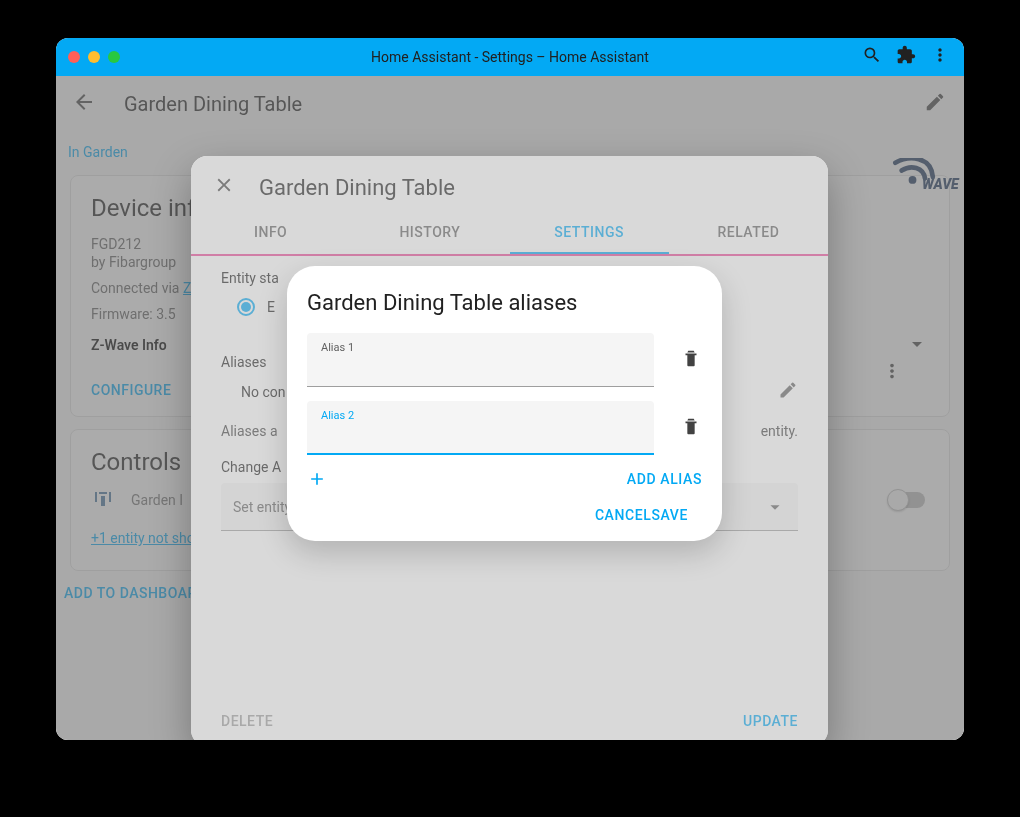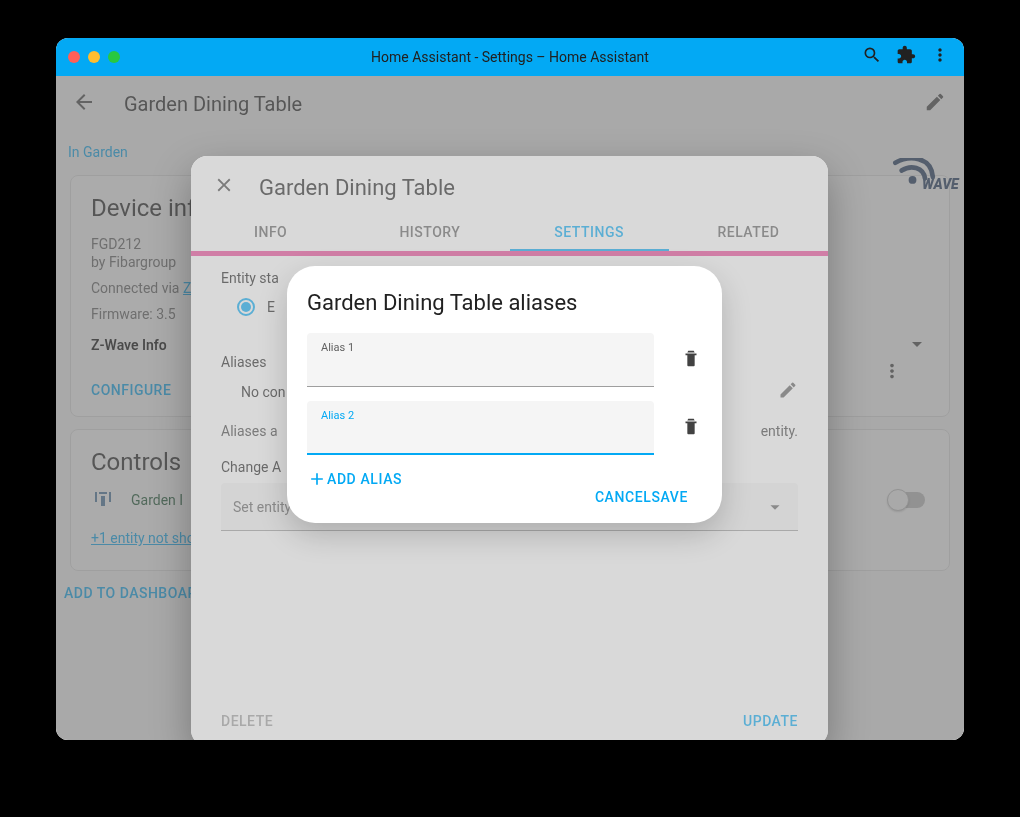--- a/index.html
+++ b/index.html
@@ -31,35 +31,35 @@
     .device-info .link{ color:#03a9f4; text-decoration:underline; }
     .zwave-info-row { display:flex; align-items:center; justify-content:space-between; height:46px; font-size:14px; font-weight:600; }
     .zwave-info-row svg { width:24px; height:24px; fill:#424242; }
     .configure-btn { color:#03a9f4; font-size:14px; font-weight:500; letter-spacing:0.5px; margin-top:14px; cursor:pointer; }
     .more-icon { position:absolute; right:26px; bottom:12px; }
     .more-icon svg { width:22px; height:22px; fill:#424242; }
 
     .controls-card { position:relative; padding-bottom:24px; }
     .controls-row { display:flex; align-items:center; margin-top:12px; gap:16px;}
     .controls-row svg.icon{ width:24px; height:24px; fill:#44739e; }
-    .controls-row span{ font-size:14px; color:#14532d;}
+    .controls-row span{ font-size:14px; color:#737373;}
     .switch { width:36px; height:16px; background:#bdbdbd; border-radius:10px; position:absolute; right:24px; }
     .switch:after{ content:''; width:20px; height:20px; border-radius:50%; background:#fafafa; border:1px solid #bdbdbd; position:absolute; left:-2px; top:-3px; box-shadow:0 1px 2px rgba(0,0,0,0.2);}
     .entity-link { color:#03a9f4; font-size:14px; margin-top:18px; display:block; }
     .add-dash { margin:14px 8px 0 8px; color:#03a9f4; font-size:14px; font-weight:500; letter-spacing:0.5px; }
 
     
     .scrim { position:absolute; inset:0; background:rgba(120,120,120,0.62); }
 
     
     .modal1 { position:absolute; left:135px; top:80px; width:637px; height:590px; background:#fff; border-radius:16px; box-shadow:0 16px 40px rgba(0,0,0,0.3); overflow:hidden; }
     .modal1-header { display:flex; align-items:center; padding:18px 22px 8px 22px; gap:24px;}
     .modal1-header svg { width:22px; height:22px; fill:#424242; cursor:pointer;}
     .modal1-header h3 { font-size:22px; font-weight:400; color:#212121;}
-    .tabs { display:flex; height:48px; border-bottom:5px solid #ec4899; }
+    .tabs { display:flex; height:48px; border-bottom:2px solid #ec4899; }
     .tab { flex:1; text-align:center; line-height:48px; font-size:14px; font-weight:500; color:#616161; letter-spacing:0.5px; cursor:pointer;}
     .tab.active { color:#03a9f4; border-bottom:2px solid #03a9f4;}
     .modal1-body { padding:14px 30px; font-size:14px; color:#212121;}
     .entity-status-row{ display:flex; align-items:center; gap:12px; margin-top:12px;}
     .radio{ width:18px; height:18px; border-radius:50%; border:2px solid #03a9f4; position:relative;}
     .radio:after{ content:''; width:10px; height:10px; background:#03a9f4; border-radius:50%; position:absolute; left:2px; top:2px;}
     .aliases-lbl{ margin-top:38px; margin-bottom:10px;}
     .aliases-edit{ display:flex; align-items:center; justify-content:space-between;}
     .aliases-edit svg{ width:20px; height:20px; fill:#616161; cursor:pointer;}
     .help-text{ margin-top:20px; color:#424242;}
@@ -75,21 +75,21 @@
     .modal2 { position:absolute; left:96px; top:110px; width:435px;  background:#fff; border-radius:28px; box-shadow:0 12px 30px rgba(0,0,0,0.18); padding:24px 20px 18px 20px;}
     .modal2 h4{ font-size:22px; font-weight:400; color:#212121; margin-bottom:18px;}
     .alias-row{ display:flex; align-items:center; gap:26px; margin-bottom:14px;}
     .alias-field{ flex:1; background:#f5f5f5; border-radius:4px 4px 0 0; padding:8px 14px 6px 14px; position:relative; min-height:54px;}
     .alias-field.active{ border-bottom:2px solid #03a9f4;}
     .alias-field:not(.active){ border-bottom:1px solid #9e9e9e;}
     .alias-field label{ font-size:11px; color:#616161; display:block;}
     .alias-field.active label{ color:#03a9f4;}
     .alias-field input{ border:none; background:transparent; font-size:15px; color:#212121; width:100%; outline:none; margin-top:2px;}
     .trash-btn svg{ width:22px; height:22px; fill:#424242; cursor:pointer;}
-    .add-alias{ display:flex; align-items:center; justify-content:flex-start; margin-top:14px; cursor:pointer;}
+    .add-alias{ display:flex; align-items:center; justify-content:space-between; gap:8px; margin-top:14px; margin-bottom:18px; cursor:pointer;}
     .add-alias svg{ width:20px; height:20px; fill:#03a9f4;}
     .add-alias span{ color:#03a9f4; font-size:14px; font-weight:500; letter-spacing:0.6px;}
     .modal2-actions{ display:flex; justify-content:flex-end; padding:0 14px;}
     .modal2-actions span{ color:#03a9f4; font-size:14px; font-weight:500; letter-spacing:0.6px; cursor:pointer;}
   </style>
 </head>
 <body>
 
 <div class="window-shadow">
   <div class="titlebar">

